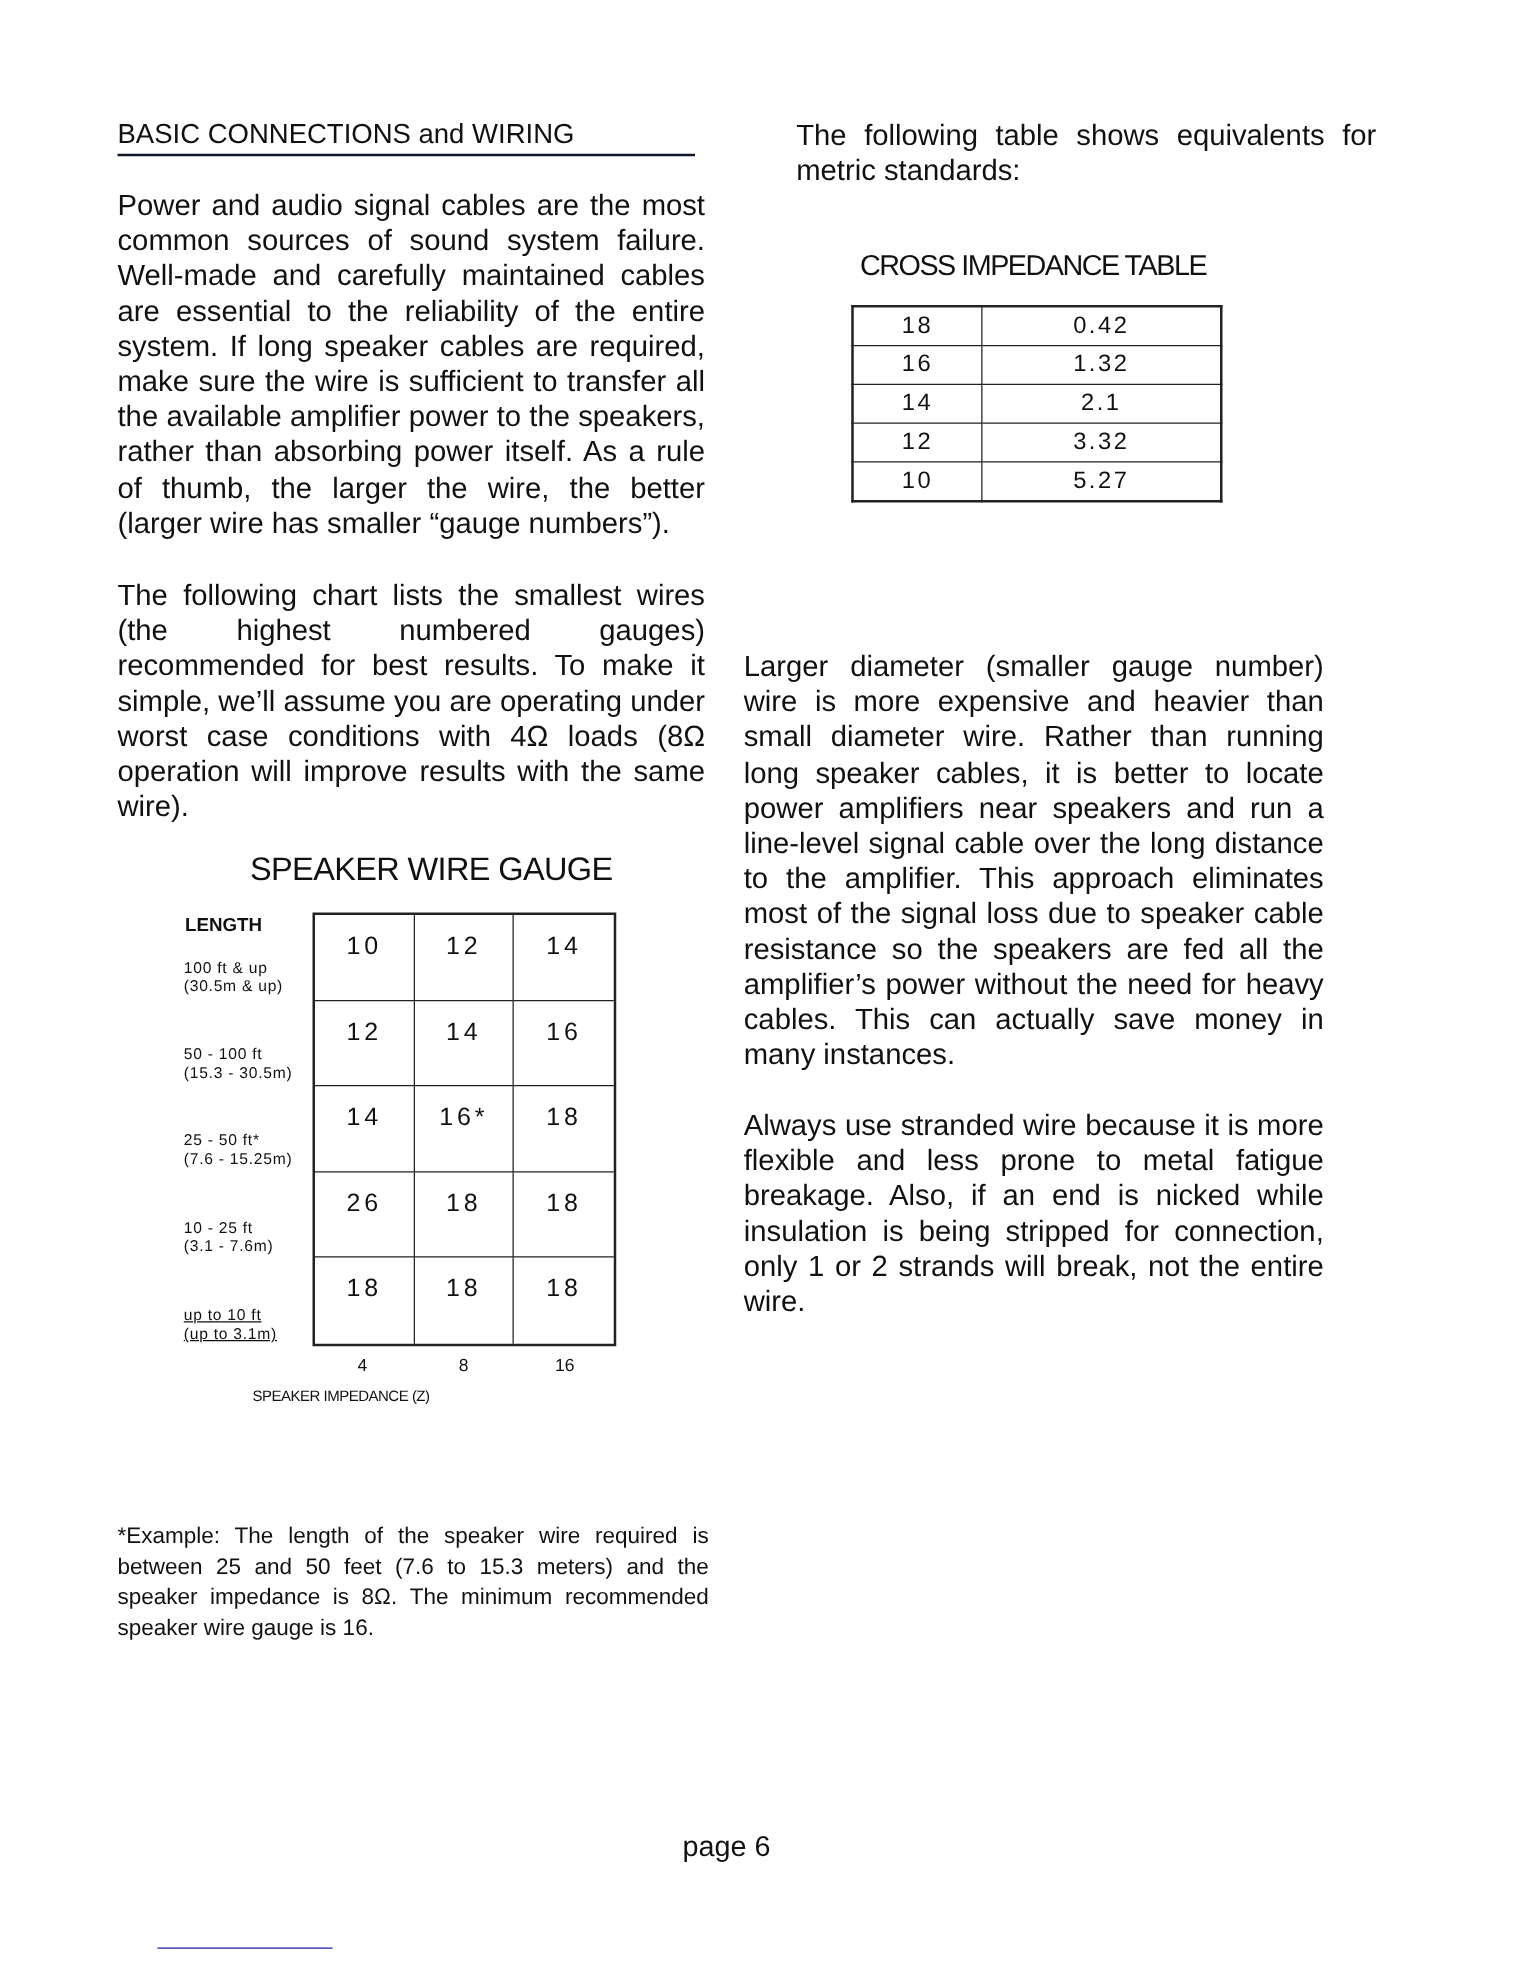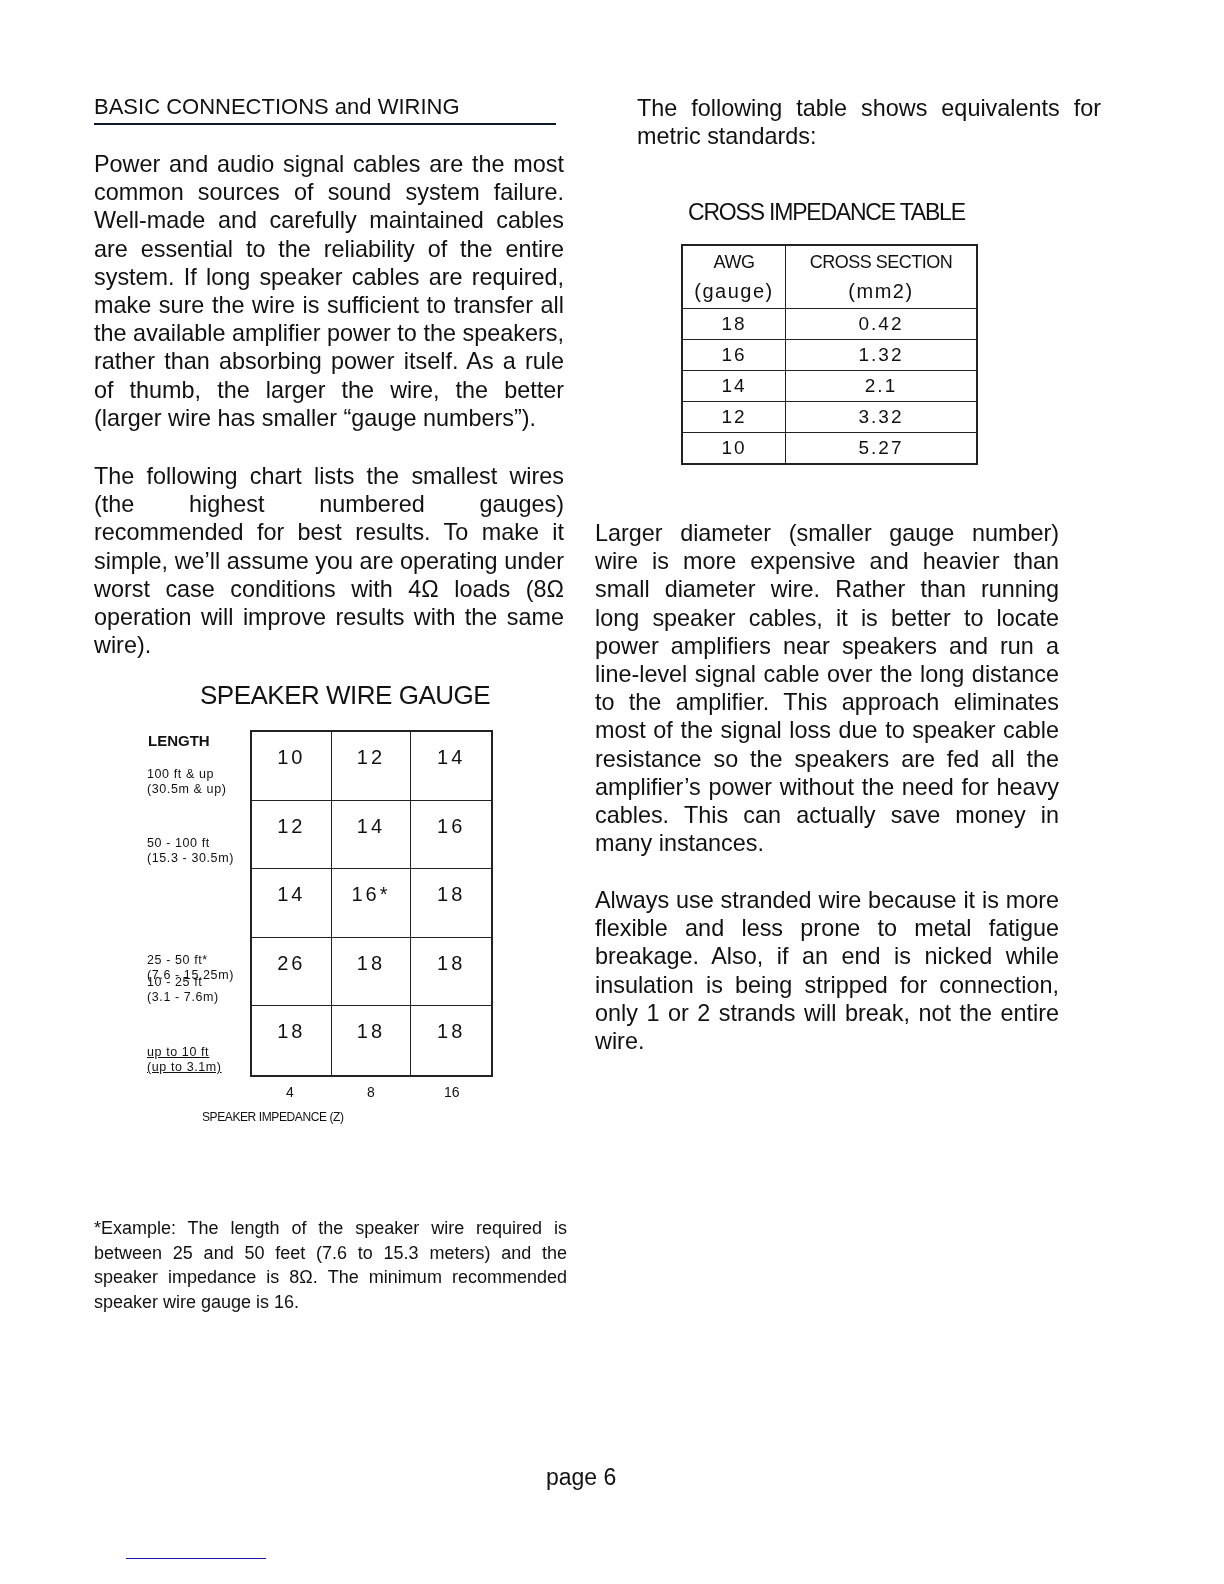--- a/index.html
+++ b/index.html
@@ -59,21 +59,21 @@
 <div id="length-label" class="abs">LENGTH</div>
 
 <div class="len-row" style="top:767px;">
   <div>100 ft &amp; up</div>
   <div>(30.5m &amp; up)</div>
 </div>
 <div class="len-row" style="top:836px;">
   <div>50 - 100 ft</div>
   <div>(15.3 - 30.5m)</div>
 </div>
-<div class="len-row" style="top:905px;margin-top:48px;">
+<div class="len-row" style="top:905px;">
   <div>25 - 50 ft*</div>
   <div>(7.6 - 15.25m)</div>
 </div>
 <div class="len-row" style="top:975px;">
   <div>10 - 25 ft</div>
   <div>(3.1 - 7.6m)</div>
 </div>
 <div class="len-row" style="top:1045px;text-decoration:underline;">
   <div>up to 10 ft</div>
   <div>(up to 3.1m)</div>
@@ -102,30 +102,20 @@
 <div class="imp-tick" style="left:444px;">16</div>
 <div id="imp-label" class="abs">SPEAKER IMPEDANCE (Z)</div>
 
 <div id="footnote" class="abs">*Example: The length of the speaker wire required is between 25 and 50 feet (7.6 to 15.3 meters) and the speaker impedance is 8Ω.  The minimum recommended speaker wire gauge is 16.</div>
 
 <div id="para-right1" class="abs body-text">The following table shows equivalents for metric standards:</div>
 <div id="xref-title" class="abs">CROSS IMPEDANCE TABLE</div>
 
 <table id="xref-table" class="abs">
   <tbody>
-      <tr class="hdr">
-    <td class="c1">
-      <div class="top">AWG</div>
-      <div class="sub">(gauge)</div>
-    </td>
-    <td>
-      <div class="top">CROSS SECTION</div>
-      <div class="sub">(mm2)</div>
-    </td>
-  </tr>
   <tr>
     <td class="c1">18</td>
     <td>0.42</td>
   </tr>
   <tr>
     <td class="c1">16</td>
     <td>1.32</td>
   </tr>
   <tr>
     <td class="c1">14</td>

